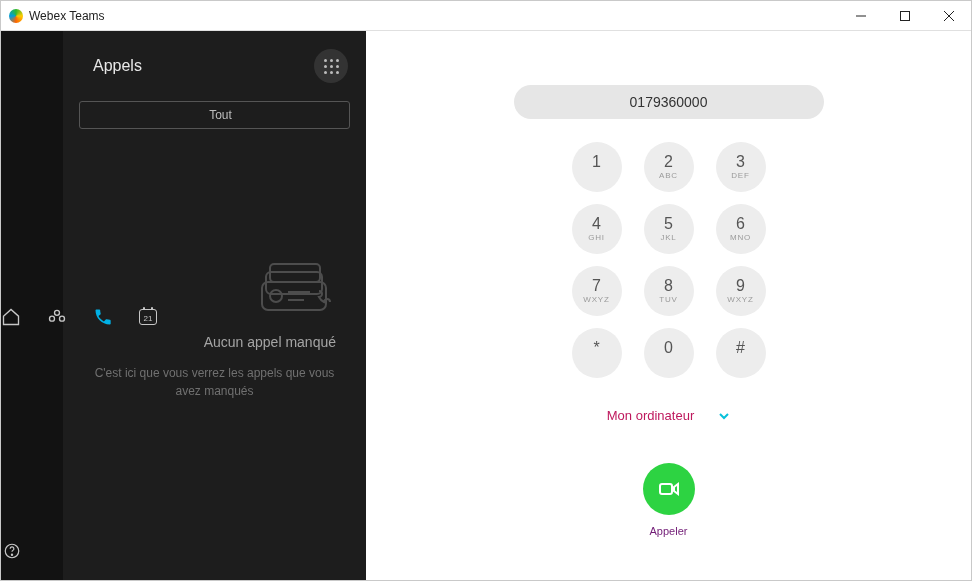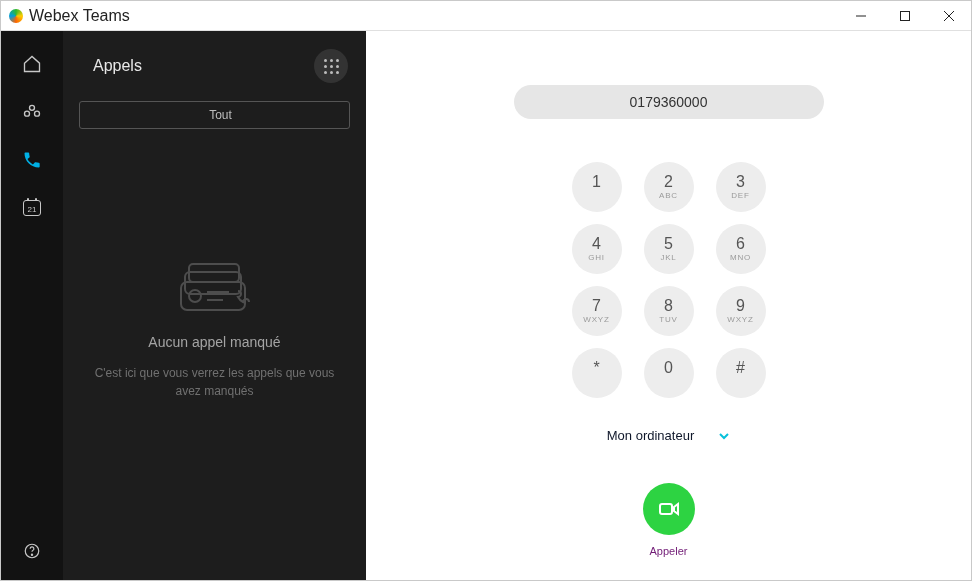--- a/index.html
+++ b/index.html
@@ -2,62 +2,62 @@
 <html><head>
   <meta charset="utf-8">
   <style>
     * { box-sizing: border-box; margin: 0; padding: 0; font-family: Arial, Helvetica, sans-serif; }
     body { width: 972px; height: 581px; background: #fff; overflow: hidden; border: 1px solid #c9c9c9; }
 
     
     .titlebar { height: 30px; display: flex; align-items: center; justify-content: space-between; background: #fff; border-bottom: 1px solid #e0e0e0; }
     .titlebar-left { display: flex; align-items: center; gap: 6px; padding-left: 8px; }
     .app-icon { width: 14px; height: 14px; border-radius: 50%; background: conic-gradient(#2eb82e, #ffcc00, #ff6600, #009de0, #2eb82e); }
-    .titlebar span.title { font-size: 16px; color: #222; }
+    .titlebar span.title { font-size: 12px; color: #222; }
     .win-controls { display: flex; }
     .win-btn { width: 44px; height: 29px; display: flex; align-items: center; justify-content: center; }
     .win-btn svg { display: block; }
 
     .main { display: flex; height: 549px; }
 
     
-    .rail { width: 62px; background: #121212; display: flex; flex-direction: column; align-items: center; padding-top: 22px; gap: 26px; position: relative; }
+    .rail { width: 62px; background: #121212; display: flex; flex-direction: row; align-items: center; padding-top: 22px; gap: 26px; position: relative; }
     .rail-item { width: 22px; height: 22px; color: #c7c7c7; display: flex; align-items: center; justify-content: center; }
     .rail-item.active { color: #00b0e5; }
     .rail-bottom { position: absolute; bottom: 18px; }
     .cal-badge { font-size: 8px; color: #c7c7c7; border: 1.4px solid #c7c7c7; border-radius: 3px; width: 18px; height: 16px; display: flex; align-items: flex-end; justify-content: center; padding-bottom: 1px; position: relative; }
     .cal-badge::before { content:""; position:absolute; top:-3px; left:3px; width:2px; height:3px; background:#c7c7c7; border-radius:1px; }
     .cal-badge::after { content:""; position:absolute; top:-3px; right:3px; width:2px; height:3px; background:#c7c7c7; border-radius:1px; }
 
     
     .sidebar { width: 303px; background: #1d1d1d; color: #d0d0d0; display: flex; flex-direction: column; }
     .sidebar-header { display: flex; align-items: center; justify-content: space-between; padding: 18px 18px 10px 30px; }
     .sidebar-title { font-size: 16px; color: #e8e8e8; font-weight: 400; }
     .dialpad-btn { width: 34px; height: 34px; border-radius: 50%; background: #333333; display: flex; align-items: center; justify-content: center; }
     .dialpad-dots { display: grid; grid-template-columns: repeat(3, 3px); grid-gap: 3px; }
     .dialpad-dots i { width: 3px; height: 3px; border-radius: 50%; background: #bcbcbc; display: block; }
 
     .seg { display: flex; margin: 8px 16px 0 16px; border: 1px solid #555; border-radius: 3px; overflow: hidden; height: 28px; padding-left: 12px; }
     .seg-item { flex: 1; display: flex; align-items: center; justify-content: center; font-size: 12px; color: #bdbdbd; }
     .seg-item.selected { background: #3a3a3a; color: #d6d6d6; }
 
-    .empty-state { flex: 1; display: flex; flex-direction: column; align-items: center; justify-content: center; text-align: center; padding: 0 30px 52px 30px; }
+    .empty-state { flex: 1; display: flex; flex-direction: column; align-items: flex-end; justify-content: center; text-align: center; padding: 0 30px 52px 30px; }
     .cards-illustration { width: 80px; height: 60px; margin-bottom: 16px; color: #4d4d4d; }
     .empty-heading { font-size: 14px; color: #a4a4a4; margin-bottom: 14px; font-weight: 400; }
     .empty-body { font-size: 12px; color: #707070; line-height: 1.5; }
 
     
     .content { flex: 1; display: flex; flex-direction: column; align-items: center; padding-top: 54px; }
-    .number-pill { width: 310px; height: 34px; border-radius: 17px; background: #e6e6e6; display: flex; align-items: center; justify-content: center; color: #333; font-size: 14px; margin-bottom: 43px; }
+    .number-pill { width: 310px; height: 34px; border-radius: 17px; background: #e6e6e6; display: flex; align-items: center; justify-content: center; color: #333; font-size: 14px; margin-bottom: 23px; }
     .grid { display: grid; grid-template-columns: repeat(3, 50px); grid-gap: 12px 22px; }
     .key { width: 50px; height: 50px; border-radius: 50%; background: #ededed; display: flex; flex-direction: column; align-items: center; justify-content: center; color: #555; }
     .key .digit { font-size: 16px; line-height: 1; margin-bottom: 1px; }
     .key .sub { font-size: 8px; letter-spacing: 0.8px; color: #9b9b9b; height: 9px; }
 
-    .device-row { margin-top: 30px; display: flex; align-items: center; gap: 24px; color: #0f172a; font-size: 13px; }
+    .device-row { margin-top: 30px; display: flex; align-items: center; gap: 24px; color: #be185d; font-size: 13px; }
     .device-row svg { display: block; }
 
     .call-btn { margin-top: 40px; width: 52px; height: 52px; border-radius: 50%; background: #2dd342; display: flex; align-items: center; justify-content: center; color: #fff; }
     .call-label { margin-top: 10px; font-size: 11px; color: #701a75; }
   </style>
 </head>
 <body>
 
 <div class="titlebar">
   <div class="titlebar-left">

